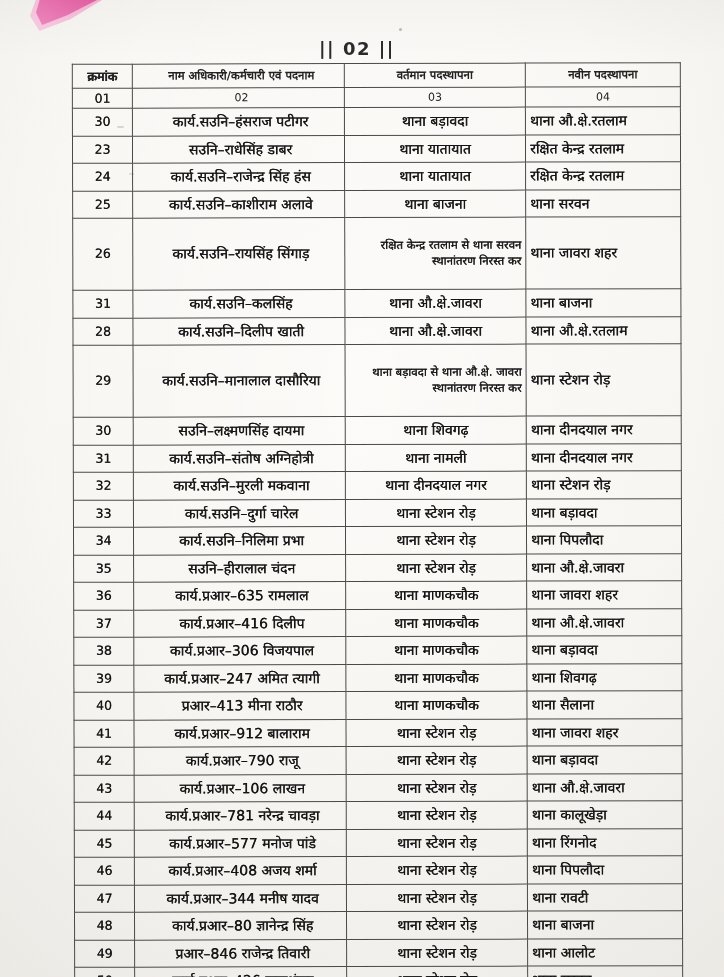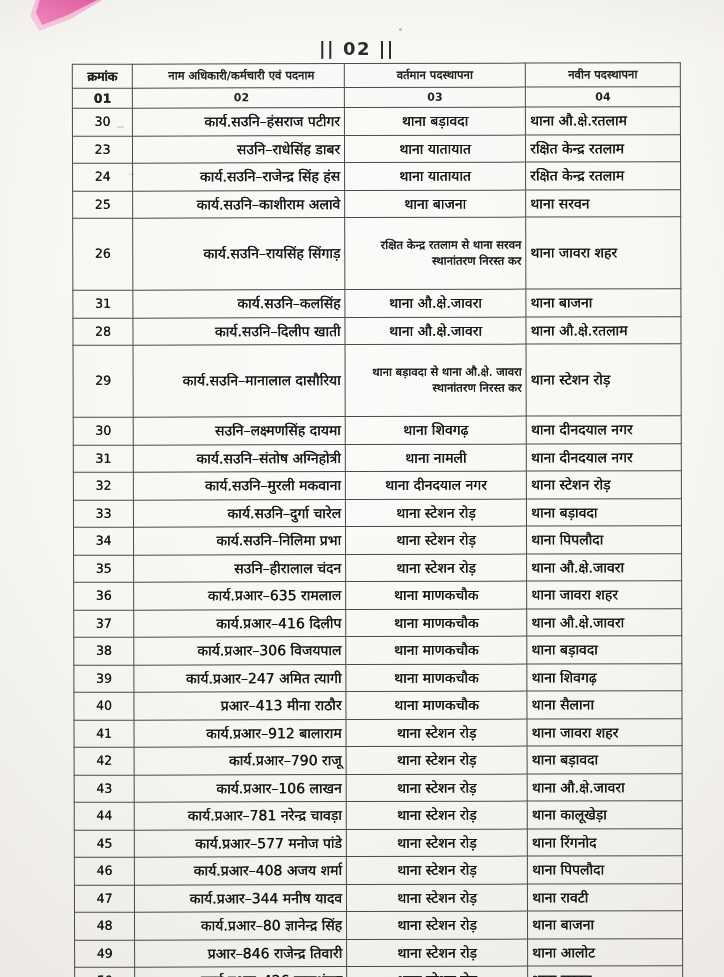--- a/index.html
+++ b/index.html
@@ -45,31 +45,31 @@
   }
   table.transfer th,table.transfer td{
     border:1.4px solid #4a4a4a;
     overflow:hidden;
   }
   table.transfer th{
     font-size:11.5px;font-weight:bold;color:#222;
     padding:4px 2px;text-align:center;line-height:1.2;
   }
   tr.subhead td{
-    font-size:11px;font-weight:bold;text-align:center;
+    font-size:11px;font-weight:normal;text-align:center;
     padding:2px;color:#222;
   }
   tr.data-row{height:27.5px;}
   tr.data-row td{
     font-size:14px;line-height:1.3;padding:2px 4px;
     color:#141414;
     text-shadow:0.4px 0 0 #2a2a2a;
   }
   .col-sno{width:55px;text-align:center;font-size:12.5px !important;text-shadow:0.3px 0 0 #333 !important;}
-  .col-name{width:201px;text-align:right;padding-left:8px !important;}
+  .col-name{width:201px;text-align:center;padding-left:8px !important;}
   .col-current{width:176px;text-align:center;}
   .col-new{width:150px;text-align:left;}
   td.long-text{
     font-size:11.5px !important;line-height:1.35 !important;
     padding:20px 4px !important;
     text-align:right;
   }
 </style>
 </head>
 <body>

